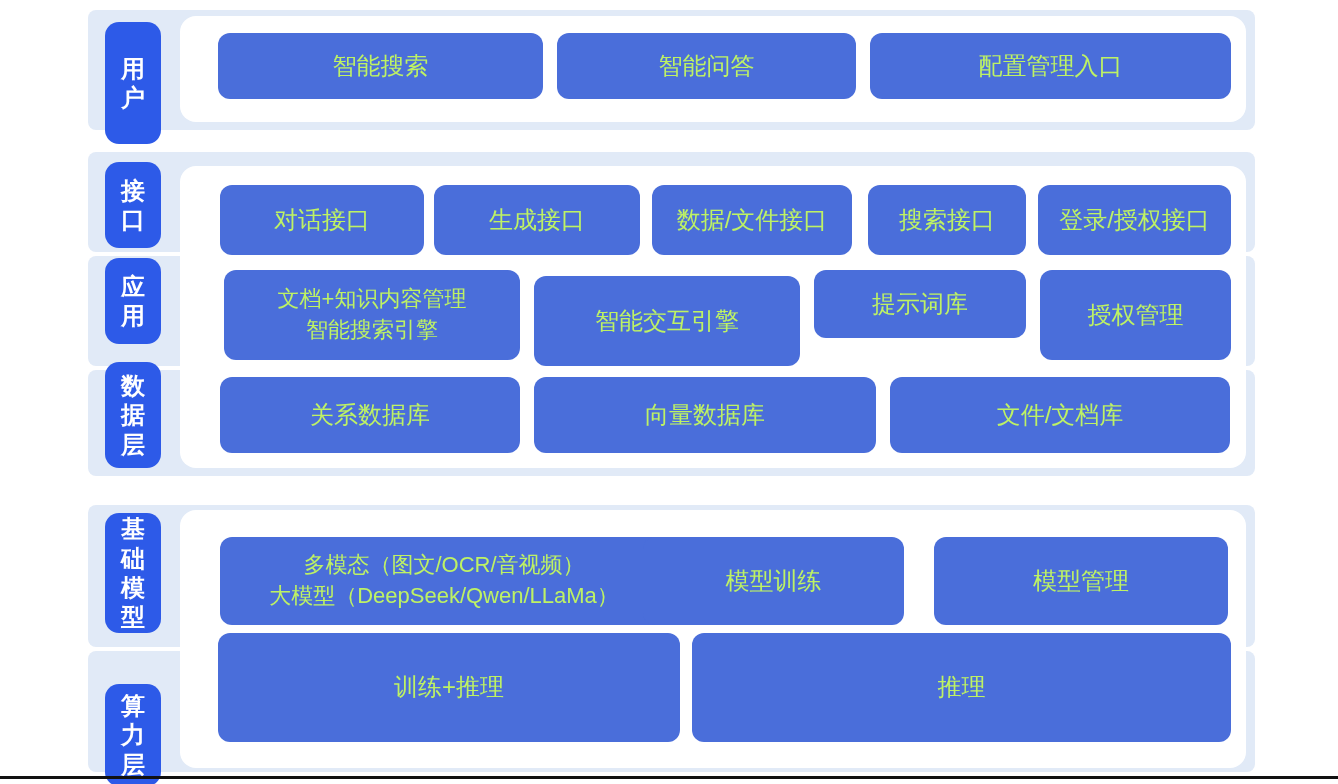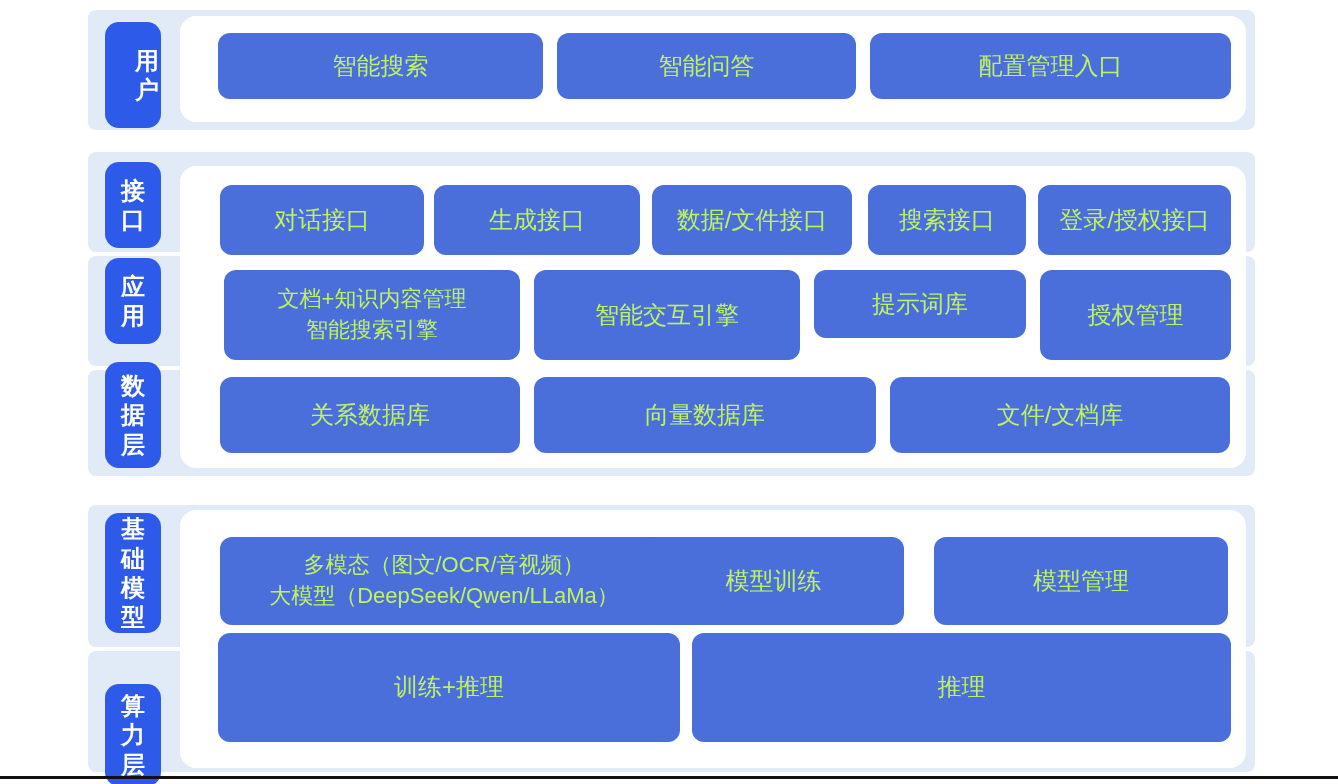--- a/index.html
+++ b/index.html
@@ -36,21 +36,21 @@
     position:absolute;left:0;top:776px;width:1338px;height:3px;background:#111111;
   }
 </style>
 </head>
 <body>
 
 <div class="stage">
 
   <div class="band" style="top:10px;height:120px;"></div>
   <div class="panel" style="top:16px;height:106px;"></div>
-  <div class="layer-label" style="top:22px;height:106px;justify-content:flex-end;">
+  <div class="layer-label" style="top:22px;height:122px;">
     <div class="vtext">用户</div>
   </div>
   <div class="box" style="left:218px;top:33px;width:325px;height:66px;">
     <div>智能搜索</div>
   </div>
   <div class="box" style="left:557px;top:33px;width:299px;height:66px;">
     <div>智能问答</div>
   </div>
   <div class="box" style="left:870px;top:33px;width:361px;height:66px;">
     <div>配置管理入口</div>
@@ -84,21 +84,21 @@
     <div>搜索接口</div>
   </div>
   <div class="box" style="left:1038px;top:185px;width:193px;height:70px;">
     <div>登录/授权接口</div>
   </div>
 
   <div class="box small" style="left:224px;top:270px;width:296px;height:90px;">
     <div>文档+知识内容管理</div>
     <div>智能搜索引擎</div>
   </div>
-  <div class="box" style="left:534px;top:270px;width:266px;height:90px;">
+  <div class="box" style="left:534px;top:276px;width:266px;height:90px;">
     <div>智能交互引擎</div>
   </div>
   <div class="box" style="left:814px;top:270px;width:212px;height:68px;">
     <div>提示词库</div>
   </div>
   <div class="box" style="left:1040px;top:270px;width:191px;height:90px;">
     <div>授权管理</div>
   </div>
 
   <div class="box" style="left:220px;top:377px;width:300px;height:76px;">

